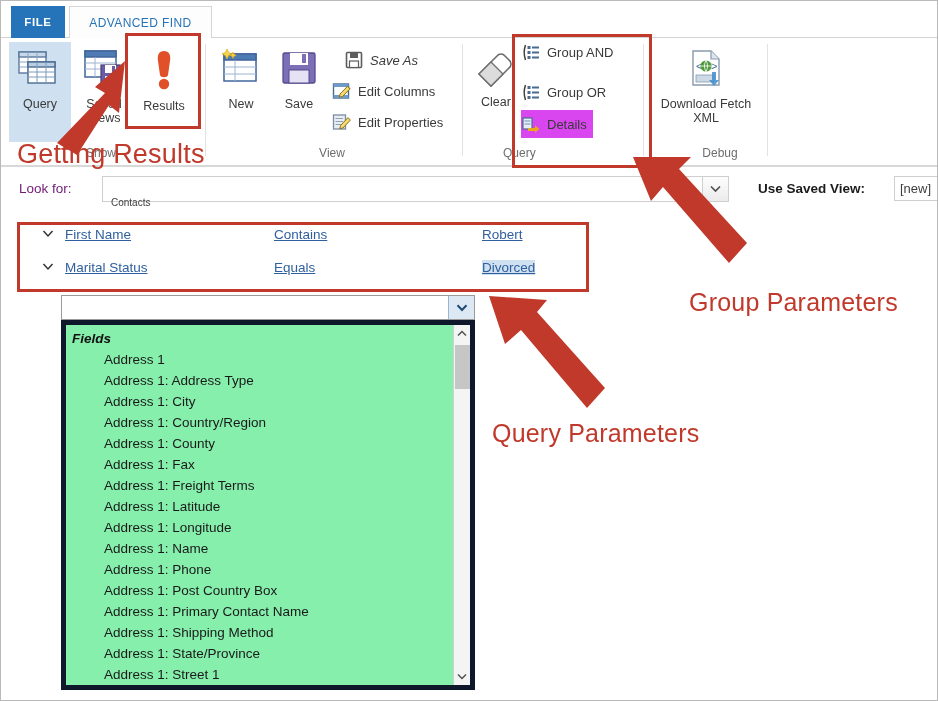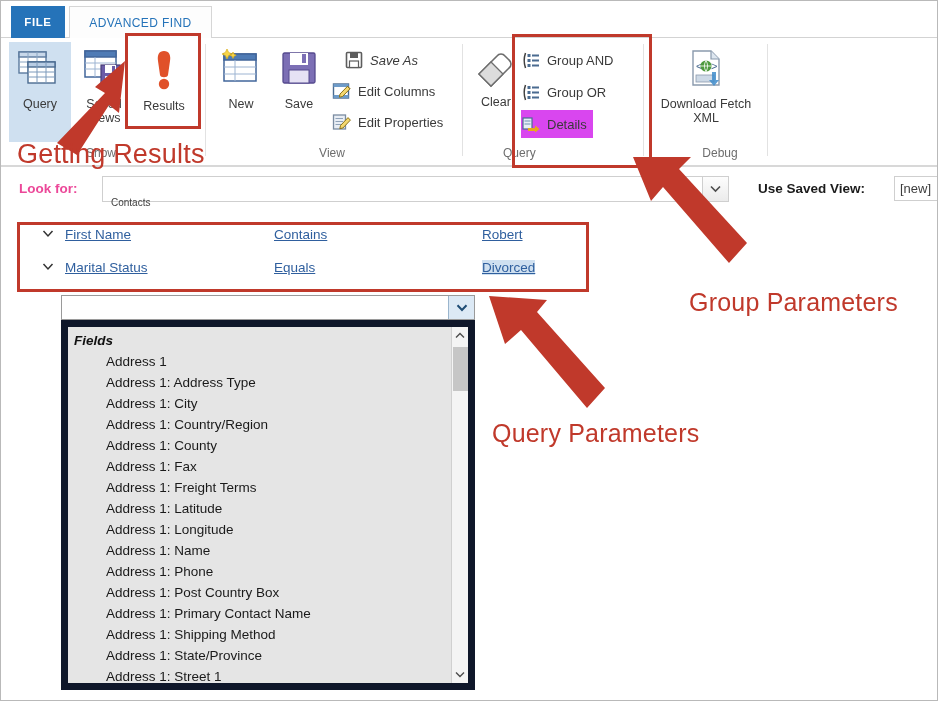--- a/index.html
+++ b/index.html
@@ -133,22 +133,22 @@
   
   .lookfor-row {
     position: absolute;
     left: 0; top: 172px;
     width: 938px; height: 36px;
   }
   .lookfor-label {
     position: absolute;
     left: 18px; top: 8px;
     font-size: 13.5px;
-    font-weight: bold;
-    color: #ec4899;
+    font-weight: normal;
+    color: #701a75;
   }
   .lookfor-combo {
     position: absolute;
     left: 101px; top: 3px;
     width: 627px; height: 26px;
     border: 1px solid #cfcfcf;
     background: #ffffff;
     box-sizing: border-box;
   }
   .lookfor-combo .val {
@@ -239,22 +239,22 @@
     background: #dce9f5;
     border-left: 1px solid #9ab5cd;
     display: flex;
     align-items: center;
     justify-content: center;
   }
   .fieldlist {
     position: absolute;
     left: 60px; top: 319px;
     width: 414px; height: 370px;
-    background: #e5e5e5;
-    border: 7px solid #0f172a;
+    background: #86efac;
+    border: 5px solid #0f172a;
     box-sizing: border-box;
     overflow: hidden;
   }
   .fieldlist .inner {
     position: absolute;
     left: 0; top: 0;
     width: 396px;
     padding: 3px 0 0 0;
   }
   .fl-header {
@@ -466,21 +466,21 @@
       <div class="bigbtn" style="left:2px;">
         <span>
           <svg width="46" height="42" viewBox="0 0 46 42">
             <path d="M6 26 L24 8 a5 5 0 0 1 8 0 l4 4 a5 5 0 0 1 0 8 L18 38 Z" fill="#ffffff" stroke="#6d6d6d" stroke-width="1.6"></path>
             <path d="M6 26 L18 38 L30 26 L18 14 Z" fill="#dcdcdc" stroke="#6d6d6d" stroke-width="1.3"></path>
           </svg>
         </span>
         <span class="lbl">Clear</span>
       </div>
 
-      <div class="smallbtn" style="left:58px; top:8px;align-items:center;">
+      <div class="smallbtn" style="left:58px; top:0;align-items:center;">
         <span>
           <svg width="20" height="19" viewBox="0 0 20 19">
             <path d="M4.5 2 q-2.6 7.5 0 15" fill="none" stroke="#3f3f3f" stroke-width="1.5"></path>
             <rect x="6.5" y="3" width="3" height="3" fill="#4a6b90"></rect>
             <rect x="6.5" y="8" width="3" height="3" fill="#4a6b90"></rect>
             <rect x="6.5" y="13" width="3" height="3" fill="#4a6b90"></rect>
             <rect x="11" y="3.5" width="7" height="2" fill="#4a6b90"></rect>
             <rect x="11" y="8.5" width="7" height="2" fill="#4a6b90"></rect>
             <rect x="11" y="13.5" width="7" height="2" fill="#4a6b90"></rect>
           </svg>

